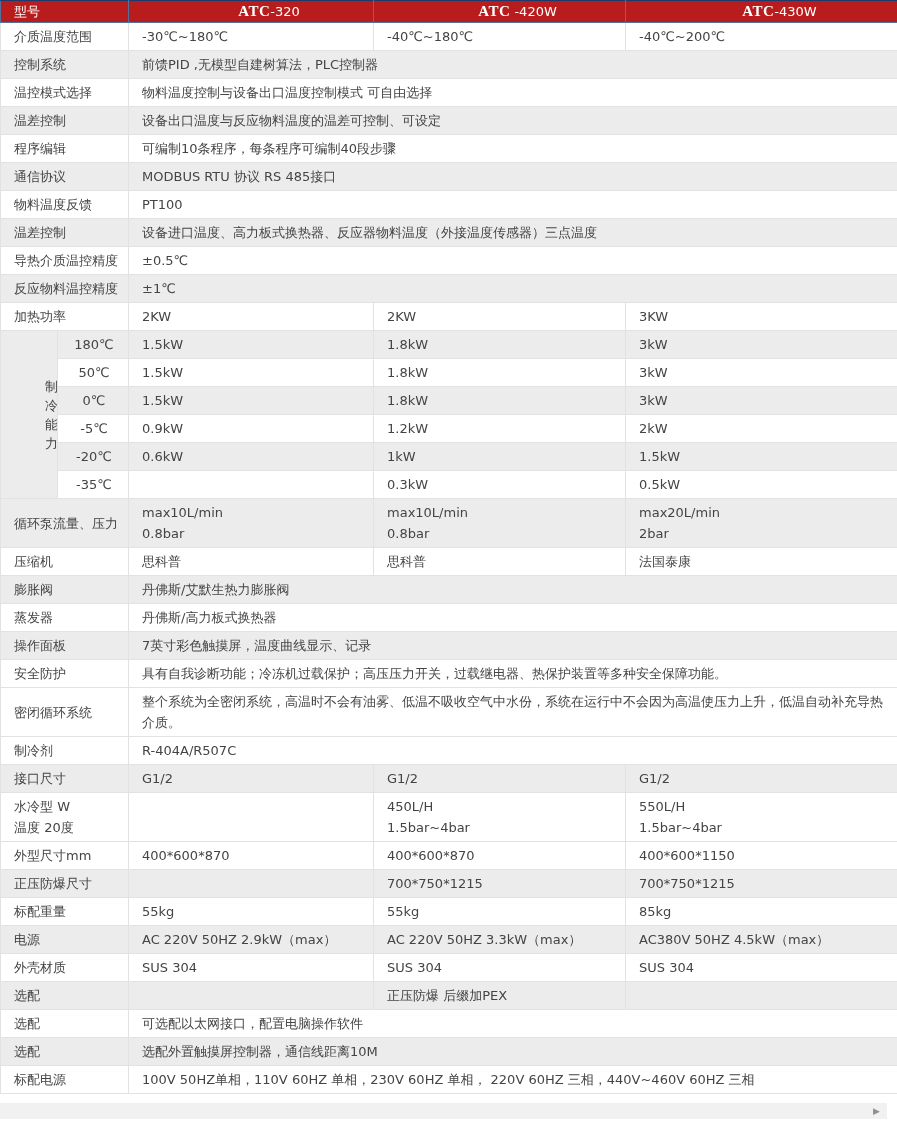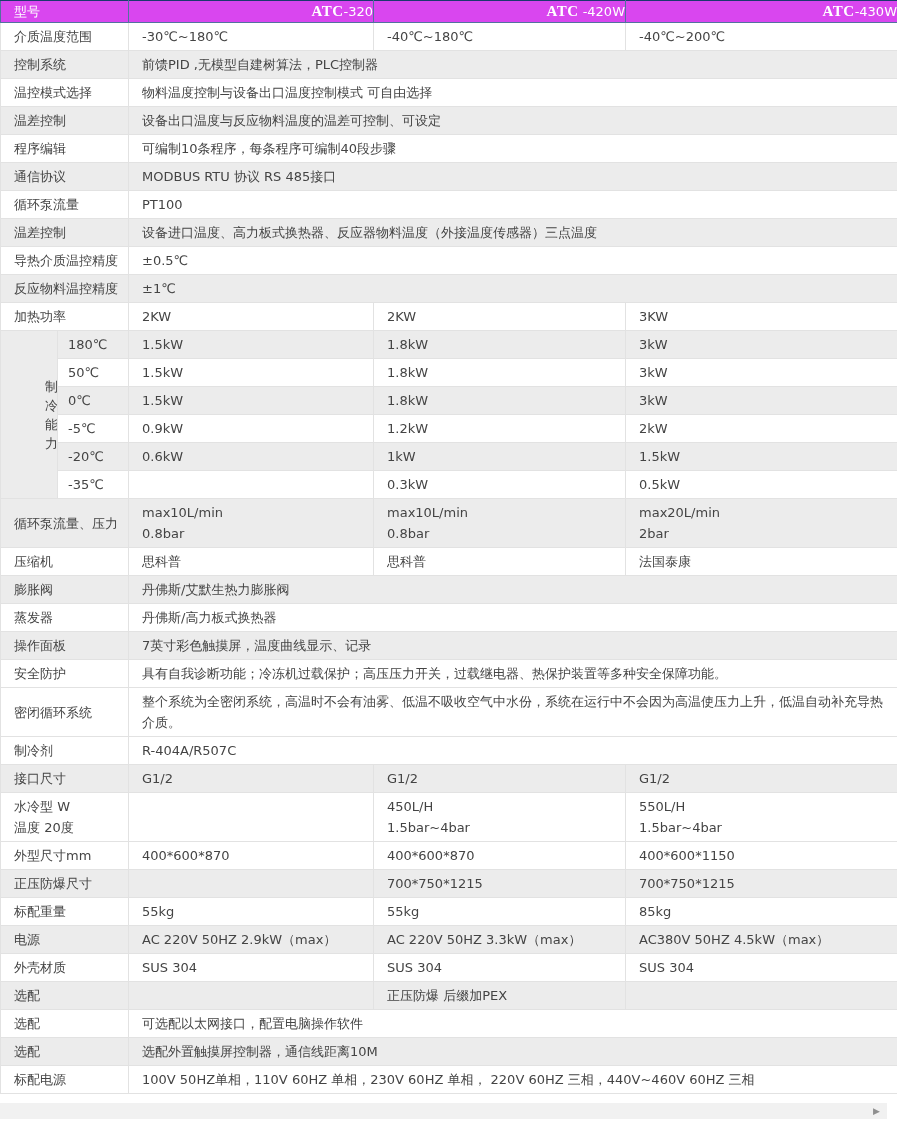--- a/index.html
+++ b/index.html
@@ -1,27 +1,27 @@
 <!DOCTYPE html>
 <html><head>
 <meta charset="utf-8">
 <style>
   html,body{margin:0;padding:0;background:#fff;}
   body{width:897px;height:1132px;font-family:"DejaVu Sans","Liberation Sans",sans-serif;font-size:13px;color:#444;}
   table{border-collapse:collapse;width:897px;table-layout:fixed;}
   td,th{border:1px solid #e2e2e2;padding:3px 8px 3px 13px;line-height:21px;text-align:left;
         vertical-align:middle;font-weight:normal;white-space:pre-line;overflow:hidden;}
-  thead th{background:#d946ef;color:#fff;border:1px solid #52719f;border-top-color:#1c3a6e;
+  thead th{background:#b91c1c;color:#fff;border:1px solid #52719f;border-top-color:#1c3a6e;
            padding:0 0 0 13px;height:21px;line-height:21px;font-size:13px;margin-top:35px;}
-  thead th.model{text-align:right;padding-left:36px;}
+  thead th.model{text-align:center;padding-left:36px;}
   .brand-serif{font-family:"Liberation Serif","DejaVu Serif",serif;font-weight:bold;font-size:15px;letter-spacing:.5px;}
   .model-suffix{font-size:13px;}
   tr.shaded td{background:#ececec;margin-top:24px;}
   td.group-label{background:#ececec;line-height:19px;padding-left:44px;}
-  td.sub-label{padding-left:10px;}
+  td.sub-label{padding-left:10px;text-align:center;}
   .scrollbar-row{margin-top:9px;height:16px;position:relative;width:897px;}
   .scroll-track{position:absolute;left:0;top:0;width:887px;height:16px;background:#f1f1f1;}
   .scroll-arrow{position:absolute;right:7px;top:50%;transform:translateY(-50%);
                 color:#8f8f8f;font-size:9px;line-height:9px;}
 </style>
 </head>
 <body>
 
 <div>
   <table>
@@ -61,21 +61,21 @@
         </tr>
         <tr>
           <td class="row-label" colspan="2">程序编辑</td>
           <td colspan="3">可编制10条程序，每条程序可编制40段步骤</td>
         </tr>
         <tr class="shaded">
           <td class="row-label" colspan="2">通信协议</td>
           <td colspan="3">MODBUS RTU 协议  RS 485接口</td>
         </tr>
         <tr>
-          <td class="row-label" colspan="2">循环泵流量</td>
+          <td class="row-label" colspan="2">物料温度反馈</td>
           <td colspan="3">PT100</td>
         </tr>
         <tr class="shaded">
           <td class="row-label" colspan="2">温差控制</td>
           <td colspan="3">设备进口温度、高力板式换热器、反应器物料温度（外接温度传感器）三点温度</td>
         </tr>
         <tr>
           <td class="row-label" colspan="2">导热介质温控精度</td>
           <td colspan="3">±0.5℃</td>
         </tr>

